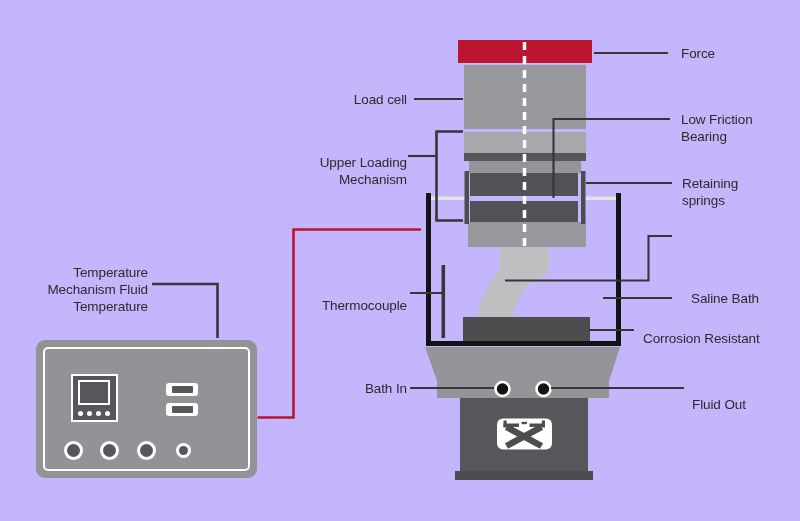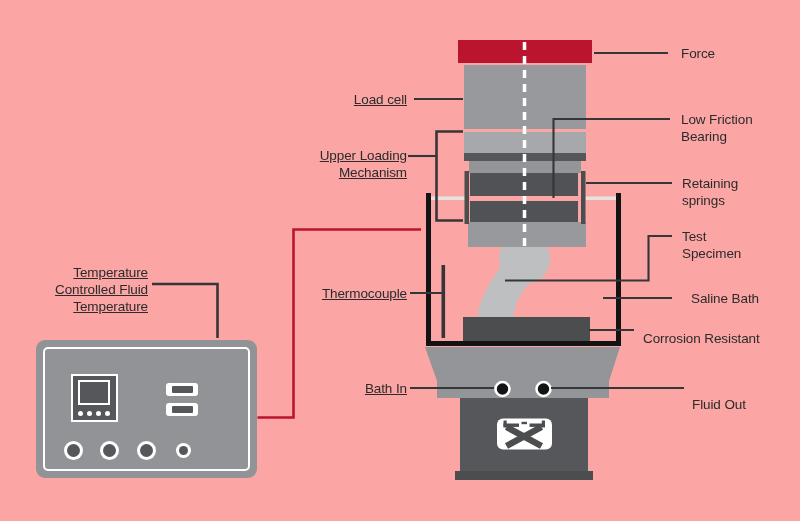--- a/index.html
+++ b/index.html
@@ -1,21 +1,21 @@
 <!DOCTYPE html>
 <html style="--accent-red: #ba142f; --charcoal: #55575a; --machine-gray: #97999c; --light-gray: #a6a8ab; --mid-gray: #939598; --dark-part: #4c4d4f; --spring-dark: #515255; --specimen-gray: #bdbfc1; --pale-gray: #e3e4df; --bath-black: #131313; --pointer-dark: #363638; --box-gray: #919396; --label-text: #2b2b2b;"><head>
 <meta charset="utf-8">
 <style>
   html,body{margin:0;padding:0;background:#fff;}
-  #stage{position:relative;width:800px;height:521px;background:#fca5a5;overflow:hidden;
+  #stage{position:relative;width:800px;height:521px;background:#c4b5fd;overflow:hidden;
          font-family:"Liberation Sans","DejaVu Sans",sans-serif;}
   svg{position:absolute;left:0;top:0;}
   .label{position:absolute;font-size:13.5px;line-height:17px;color:var(--label-text,#2b2b2b);
          letter-spacing:-0.1px;white-space:nowrap;}
-  .r{text-align:right;text-decoration:underline;}
+  .r{text-align:right;}
   
   #recirc{position:absolute;left:36px;top:340px;width:221px;height:138px;
           background:var(--box-gray,#919396);border-radius:9px;}
   #recirc .inner-border{position:absolute;left:7px;top:7px;right:7px;bottom:7px;
           border:2.5px solid #fff;border-radius:5px;}
   #display{position:absolute;left:71px;top:374px;width:47px;height:48px;
            background:var(--charcoal,#55575a);border:2.5px solid #fff;box-sizing:border-box;}
   #screen{position:absolute;left:5px;top:4px;width:32px;height:25px;
           background:var(--charcoal,#55575a);border:2px solid #fff;box-sizing:border-box;}
   .disp-dot{position:absolute;top:35px;width:5px;height:5px;border-radius:50%;background:#fff;}
@@ -129,36 +129,32 @@
 
   <div class="label" style="left:681px;top:45px;">Force</div>
   <div class="label" style="left:681px;top:111px;">
     <div>Low Friction</div>
     <div>Bearing</div>
   </div>
   <div class="label" style="left:682px;top:175px;">
     <div>Retaining</div>
     <div>springs</div>
   </div>
-  <div class="label" style="left:682px;top:228px;">
-    <div>Test</div>
-    <div>Specimen</div>
-  </div>
   <div class="label" style="left:691px;top:290px;">Saline Bath</div>
   <div class="label" style="left:643px;top:322px;margin-top:8px;">
     <div>Corrosion Resistant</div>
   </div>
   <div class="label" style="left:692px;top:380px;margin-top:16px;">Fluid Out</div>
 
   <div class="label r" style="right:393px;top:91px;">Load cell</div>
-  <div class="label r" style="right:393px;top:147px;">
+  <div class="label r" style="right:393px;top:154px;">
     <div>Upper Loading</div>
     <div>Mechanism</div>
   </div>
-  <div class="label r" style="right:393px;top:285px;">Thermocouple</div>
+  <div class="label r" style="right:393px;top:297px;">Thermocouple</div>
   <div class="label r" style="right:393px;top:380px;">Bath In</div>
   <div class="label r" style="right:652px;top:264px;">
     <div>Temperature</div>
-    <div>Controlled Fluid</div>
+    <div>Mechanism Fluid</div>
     <div>Temperature</div>
   </div>
 
 </div>
 
 </body></html>

